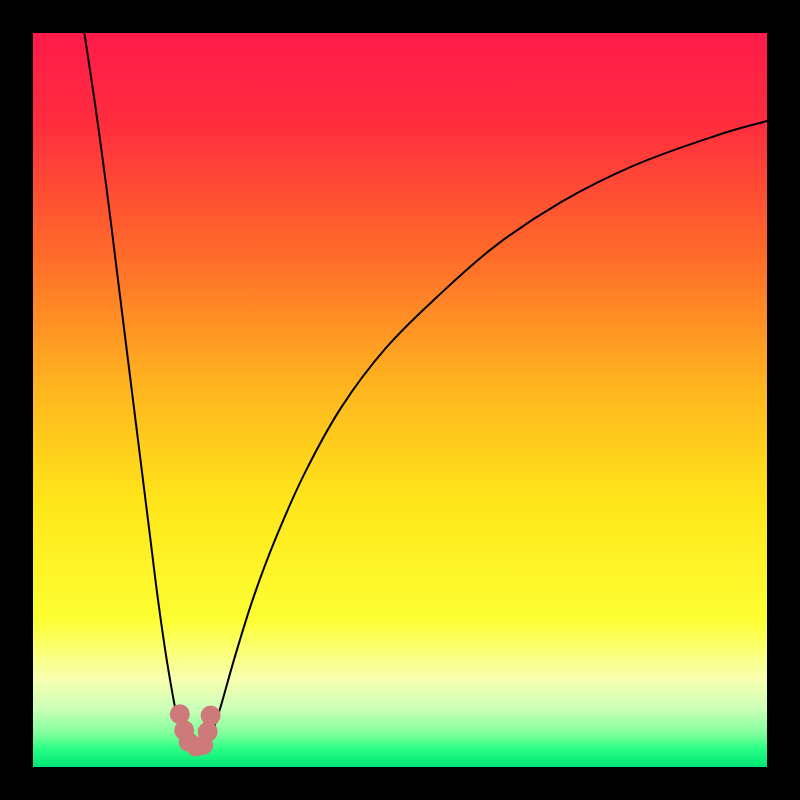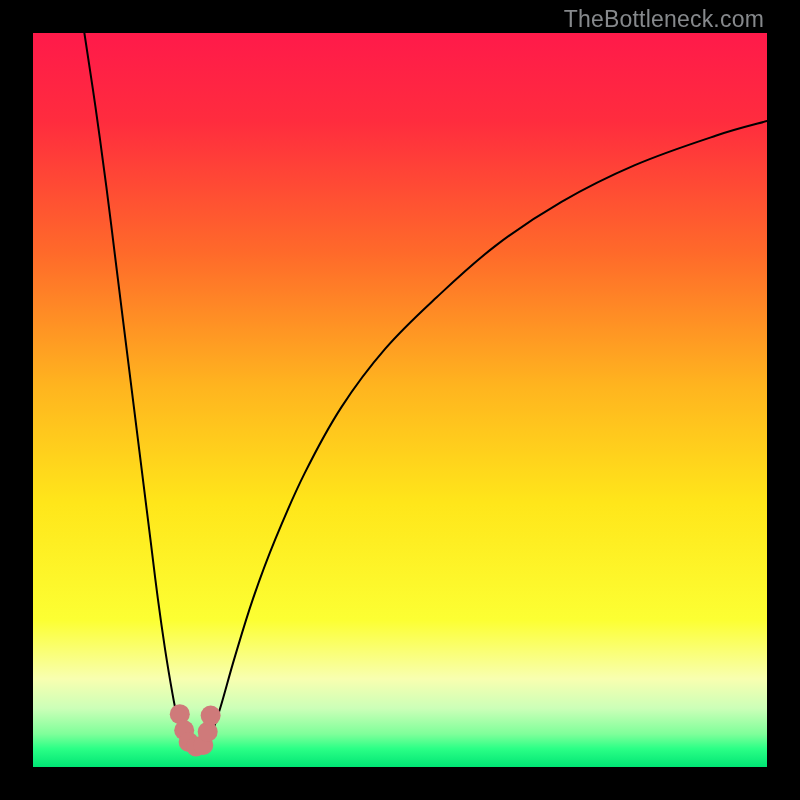--- a/index.html
+++ b/index.html
@@ -83,14 +83,13 @@
           <circle cx="146.80" cy="681.15" r="10" fill="#cf7a7a"></circle>
           <circle cx="151.20" cy="697.30" r="10" fill="#cf7a7a"></circle>
           <circle cx="155.61" cy="709.04" r="10" fill="#cf7a7a"></circle>
           <circle cx="162.95" cy="713.45" r="10" fill="#cf7a7a"></circle>
           <circle cx="170.29" cy="711.98" r="10" fill="#cf7a7a"></circle>
           <circle cx="174.69" cy="698.77" r="10" fill="#cf7a7a"></circle>
           <circle cx="177.63" cy="682.62" r="10" fill="#cf7a7a"></circle>
         </g>
     </svg>
   </div>
-  <div class="watermark">TheBottleneck.com</div>
 </div>
 
 </body></html>

